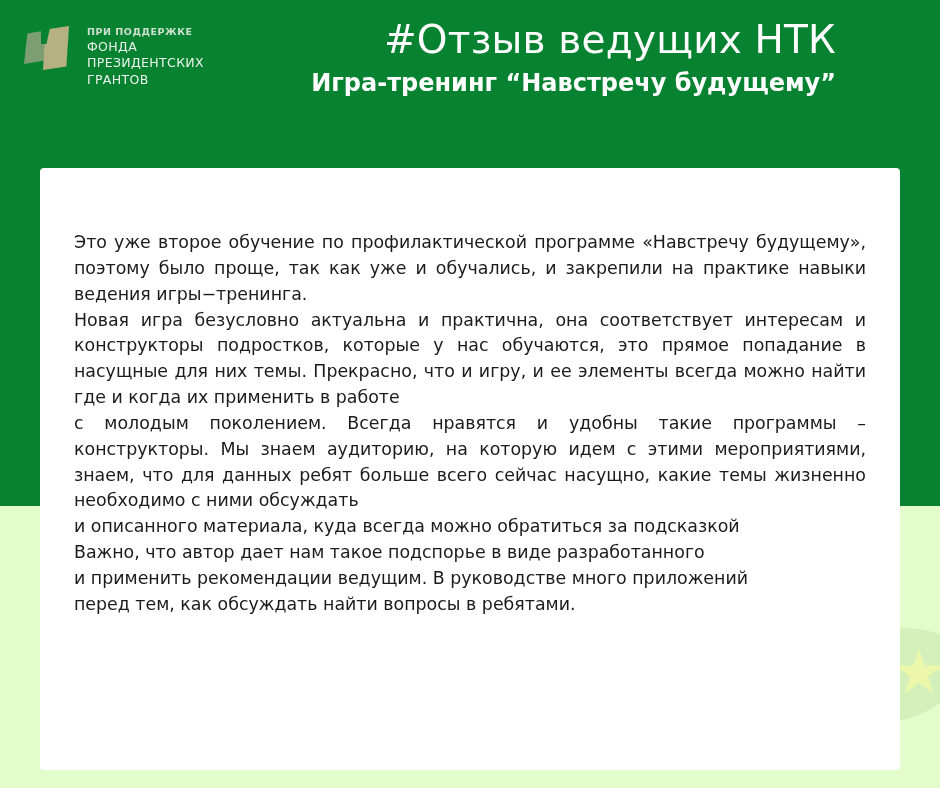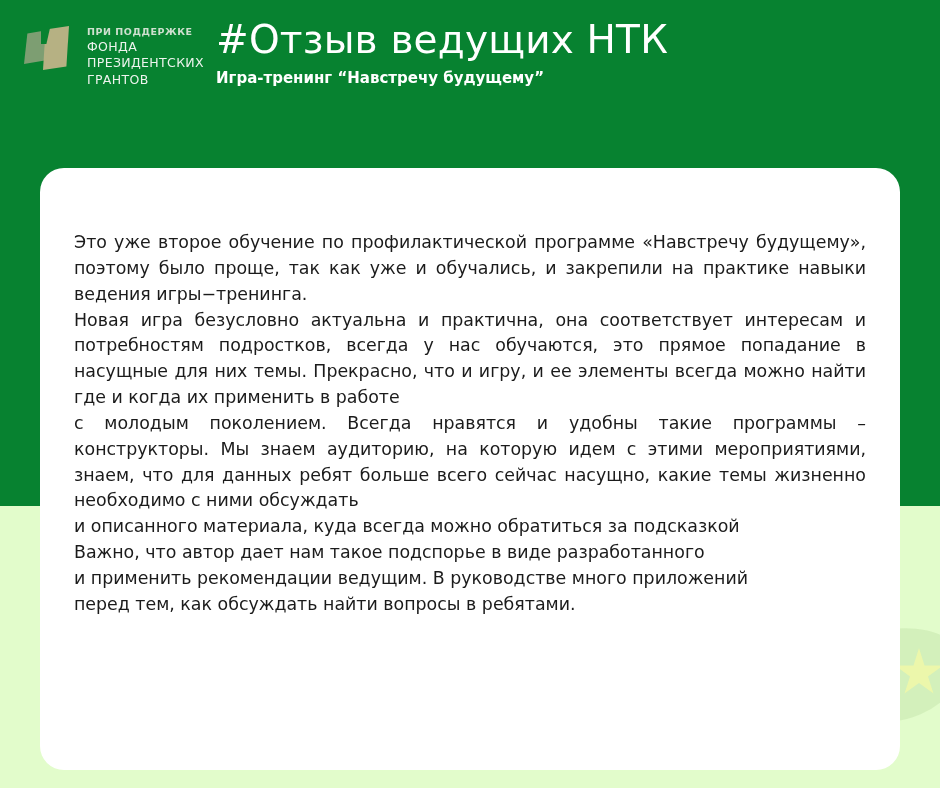--- a/index.html
+++ b/index.html
@@ -69,28 +69,28 @@
     font-size:9.5px; font-weight:700; letter-spacing:.55px;
     color:#cfe0cf; line-height:1.35; text-transform:uppercase;
   }
   .logo-line-big {
     font-size:12.5px; font-weight:400; letter-spacing:.35px;
     color:#eef4ee; line-height:1.32; text-transform:uppercase;
   }
 
   .titles {
     position:absolute; right:28px; top:18px;
-    text-align:left; width:620px;
+    text-align:right; width:620px;
   }
   .title-main {
     font-size:39px; font-weight:400; color:#ffffff;
     line-height:1.12; letter-spacing:.2px; white-space:nowrap;
   }
   .title-sub {
-    font-size:15px; font-weight:700; color:#ffffff;
+    font-size:24px; font-weight:700; color:#ffffff;
     line-height:1.2; margin-top:7px; white-space:nowrap;
   }
 
   
   .emblem {
     position:absolute; left:409px; top:110px; width:132px; height:112px;
   }
   .emblem-ring {
     position:absolute; left:6px; top:0; width:120px; height:112px;
     border-radius:50%;
@@ -122,21 +122,21 @@
   }
   .emblem-banner .l2 {
     font-size:9.5px; font-weight:700; color:#e9f2c6; line-height:1.25;
   }
 
   
   .card {
     position:absolute; left:40px; top:168px;
     width:860px; height:602px;
     background:#ffffff;
-    border-radius:24px;
+    border-radius:4px;
   }
   .card-body {
     position:absolute; left:34px; top:62px; right:34px;
   }
   .para {
     font-size:17.4px; line-height:1.485;
     color:#1b1b1b; text-align:justify; text-justify:inter-word;
     margin:0;
   }
   .para.no-justify { text-align:left; }
@@ -175,21 +175,21 @@
     <div class="titles">
       <div class="title-main">#Отзыв ведущих НТК</div>
       <div class="title-sub">Игра-тренинг “Навстречу будущему”</div>
     </div>
   </div>
 
 
   <div class="card">
     <div class="card-body">
       <p class="para">Это уже второе обучение по профилактической программе «Навстречу будущему», поэтому было проще, так как уже и обучались, и закрепили на практике навыки ведения игры−тренинга.</p>
-      <p class="para">Новая игра безусловно актуальна и практична, она соответствует интересам и потребностям подростков, всегда у нас обучаются, это прямое попадание в насущные для них темы. Прекрасно, что и игру, и ее элементы всегда можно найти где и когда их применить в работе</p>
+      <p class="para">Новая игра безусловно актуальна и практична, она соответствует интересам и конструкторы подростков, которые у нас обучаются, это прямое попадание в насущные для них темы. Прекрасно, что и игру, и ее элементы всегда можно найти где и когда их применить в работе</p>
       <p class="para">с молодым поколением. Всегда нравятся и удобны такие программы – конструкторы. Мы знаем аудиторию, на которую идем с этими мероприятиями, знаем, что для данных ребят больше всего сейчас насущно, какие темы жизненно необходимо с ними обсуждать</p>
       <p class="para no-justify">и описанного материала, куда всегда можно обратиться за подсказкой</p>
       <p class="para no-justify">Важно, что автор дает нам такое подспорье в виде разработанного</p>
       <p class="para no-justify">и применить рекомендации ведущим. В руководстве много приложений</p>
       <p class="para no-justify">перед тем, как обсуждать найти вопросы в ребятами.</p>
     </div>
   </div>
 
 </div>
 

